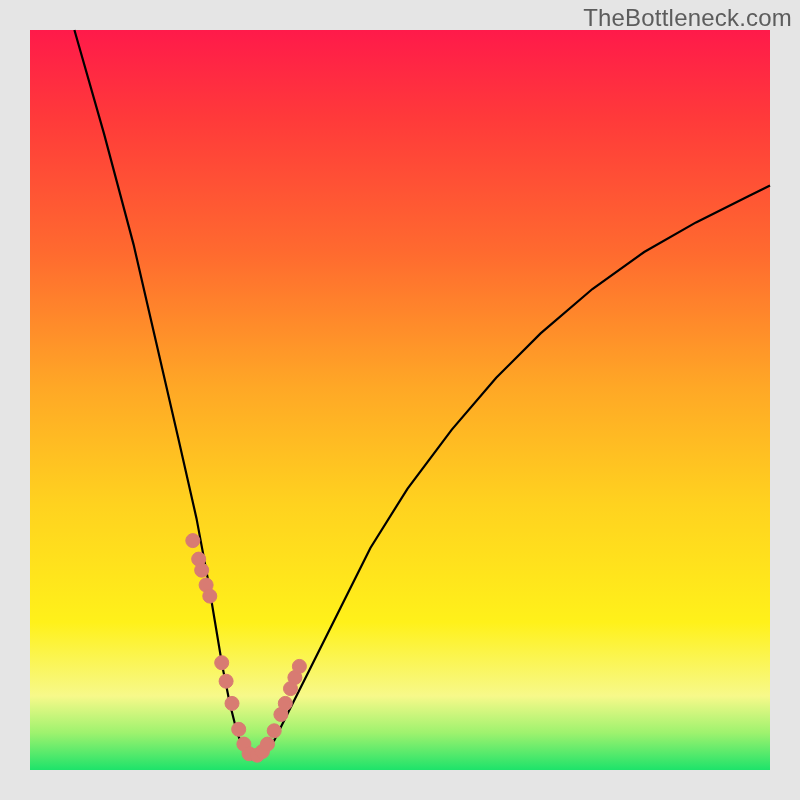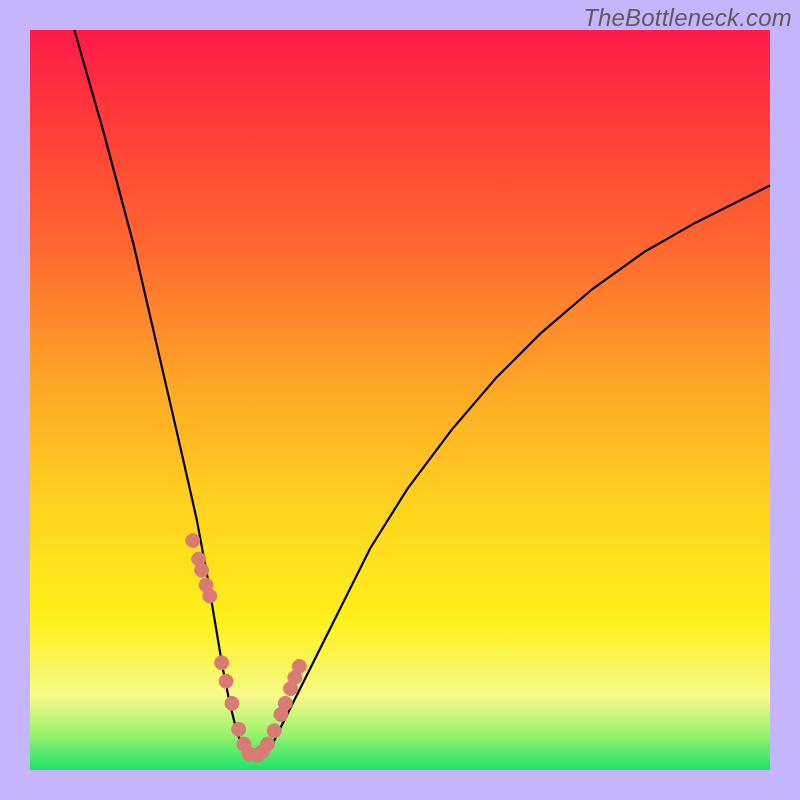--- a/index.html
+++ b/index.html
@@ -10,22 +10,21 @@
     overflow: hidden;
     background: #000;
     font-family: Arial, Helvetica, sans-serif;
   }
   .frame {
     position: absolute;
     left: 0;
     top: 0;
     width: 800px;
     height: 800px;
-    background: #c4b5fd;
-    font-style: italic;
+    background: #e5e5e5;
   }
   .plot {
     position: absolute;
     left: 30px;
     top: 30px;
     width: 740px;
     height: 740px;
     
     background: linear-gradient(
       to bottom,

